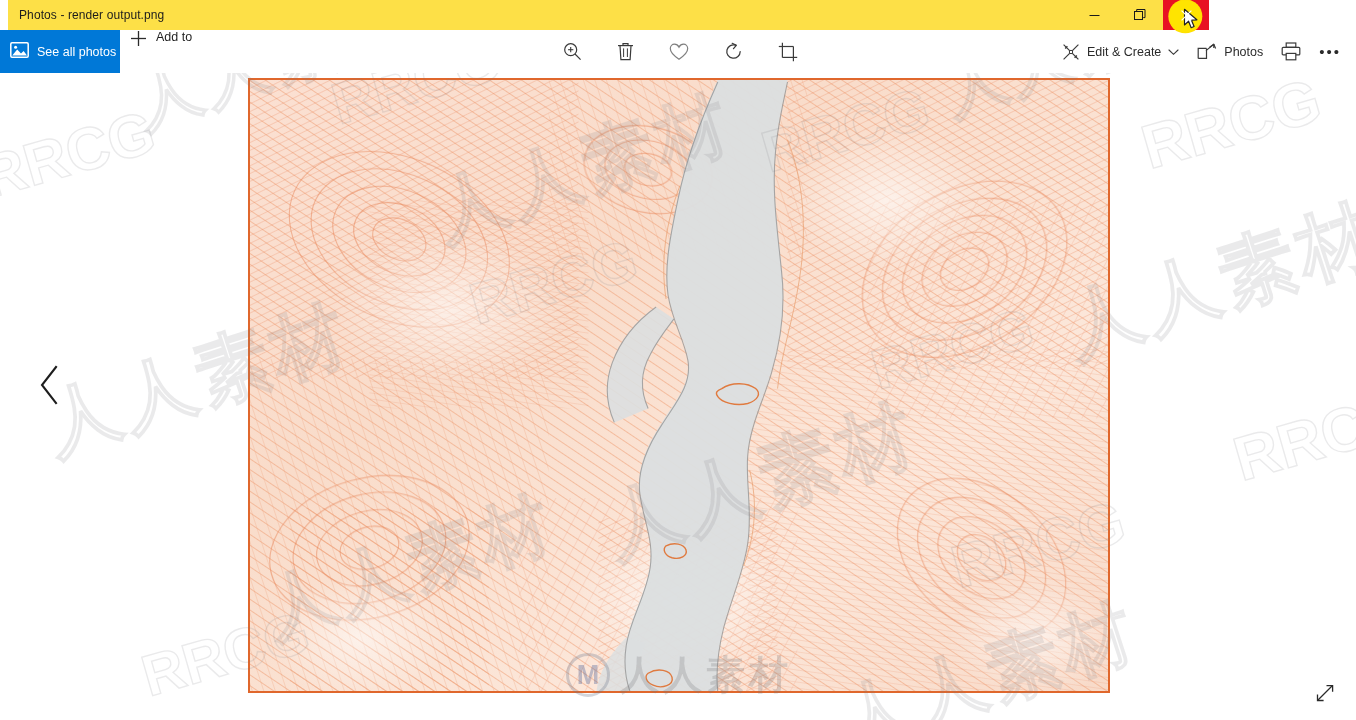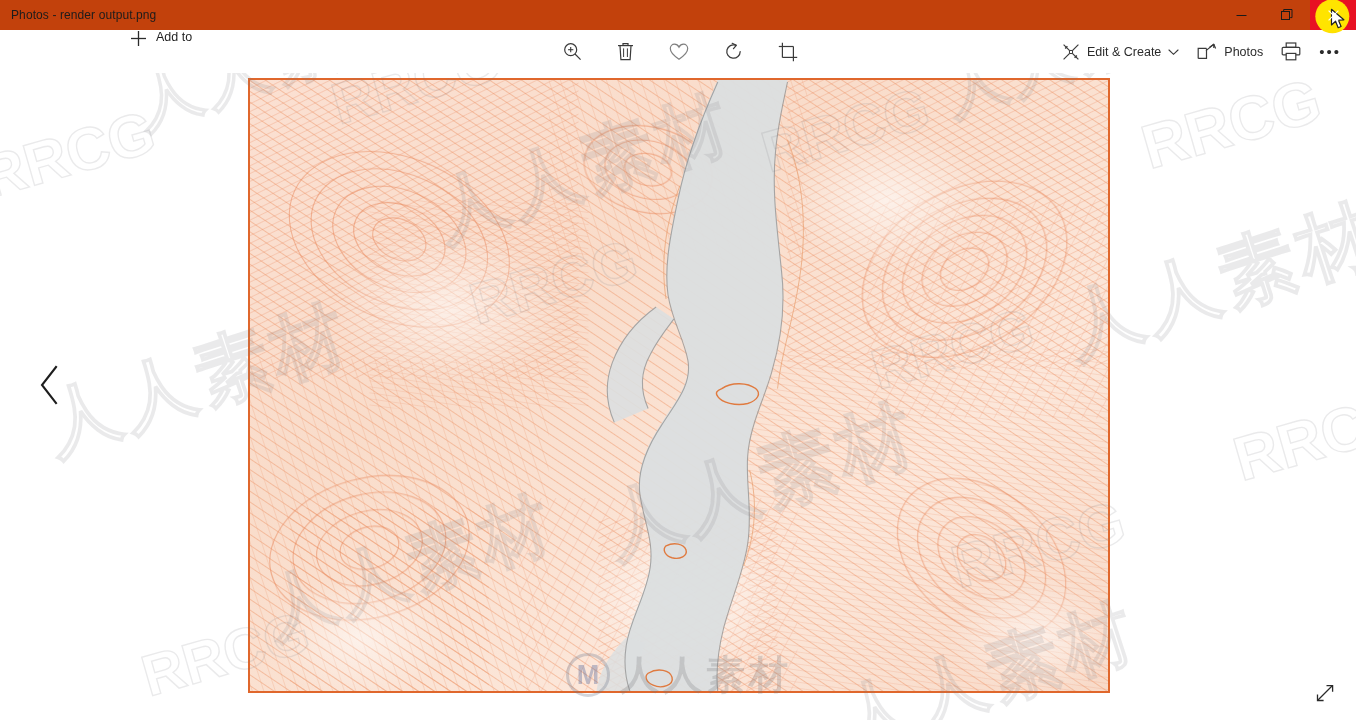--- a/index.html
+++ b/index.html
@@ -11,23 +11,23 @@
   }
   #app {
     position: relative;
     width: 1356px; height: 720px;
     background: #ffffff;
     overflow: hidden;
   }
 
   
   .titlebar {
-    position: absolute; top: 0; left: 0;
-    width: 1356px; height: 30px;
-    background: #c2410c;
+    position: absolute; top: 0; left: 8px;
+    width: 1201px; height: 30px;
+    background: #fde047;
     display: flex; align-items: center;
     z-index: 40;
   }
   .title-text {
     font-size: 12px; color: #1c1c1c;
     padding-left: 11px; letter-spacing: 0.1px;
     white-space: nowrap;
   }
   .win-controls {
     position: absolute; right: 0; top: 0;
@@ -198,20 +198,30 @@
           <svg width="17" height="22" viewBox="0 0 17 22">
             <path d="M1.2 0.8 L1.2 16.6 L5.3 12.8 L7.9 19.3 L10.8 18.1 L8.2 11.8 L13.6 11.4 Z" fill="#ffffff" stroke="#222222" stroke-width="1.2" stroke-linejoin="round"></path>
           </svg>
         </span>
       </div>
     </div>
   </div>
 
   <div class="cmdbar">
 
+    <div class="see-all">
+      <span>
+        <svg width="19" height="16" viewBox="0 0 19 16">
+          <rect x="0.8" y="0.8" width="17.4" height="14.4" rx="1.2" fill="none" stroke="#ffffff" stroke-width="1.5"></rect>
+          <circle cx="5.6" cy="5.2" r="1.5" fill="#ffffff"></circle>
+          <path d="M2.2 13.4 L7.2 7.6 L11 11.6 L13.6 9 L17 13.4 Z" fill="#ffffff"></path>
+        </svg>
+      </span>
+      <span>See all photos</span>
+    </div>
 
     <div class="add-to">
       <span>
         <svg width="17" height="17" viewBox="0 0 17 17">
           <line x1="8.5" y1="1" x2="8.5" y2="16" stroke="#2b2b2b" stroke-width="1.3"></line>
           <line x1="1" y1="8.5" x2="16" y2="8.5" stroke="#2b2b2b" stroke-width="1.3"></line>
         </svg>
       </span>
       <span>Add to</span>
     </div>

